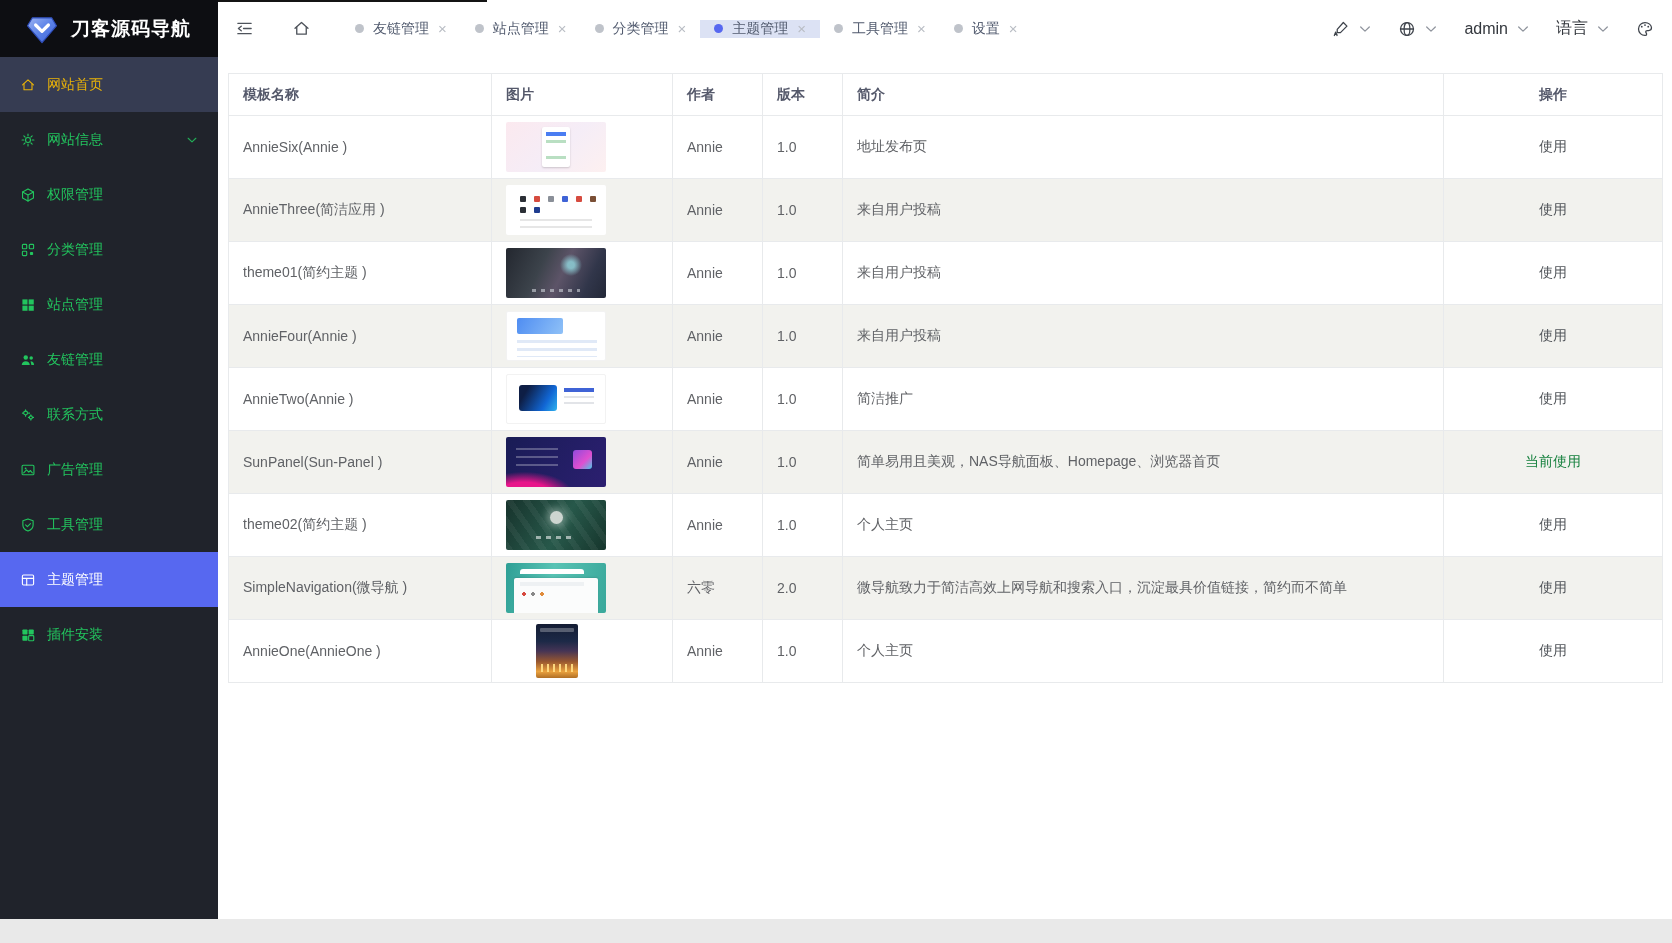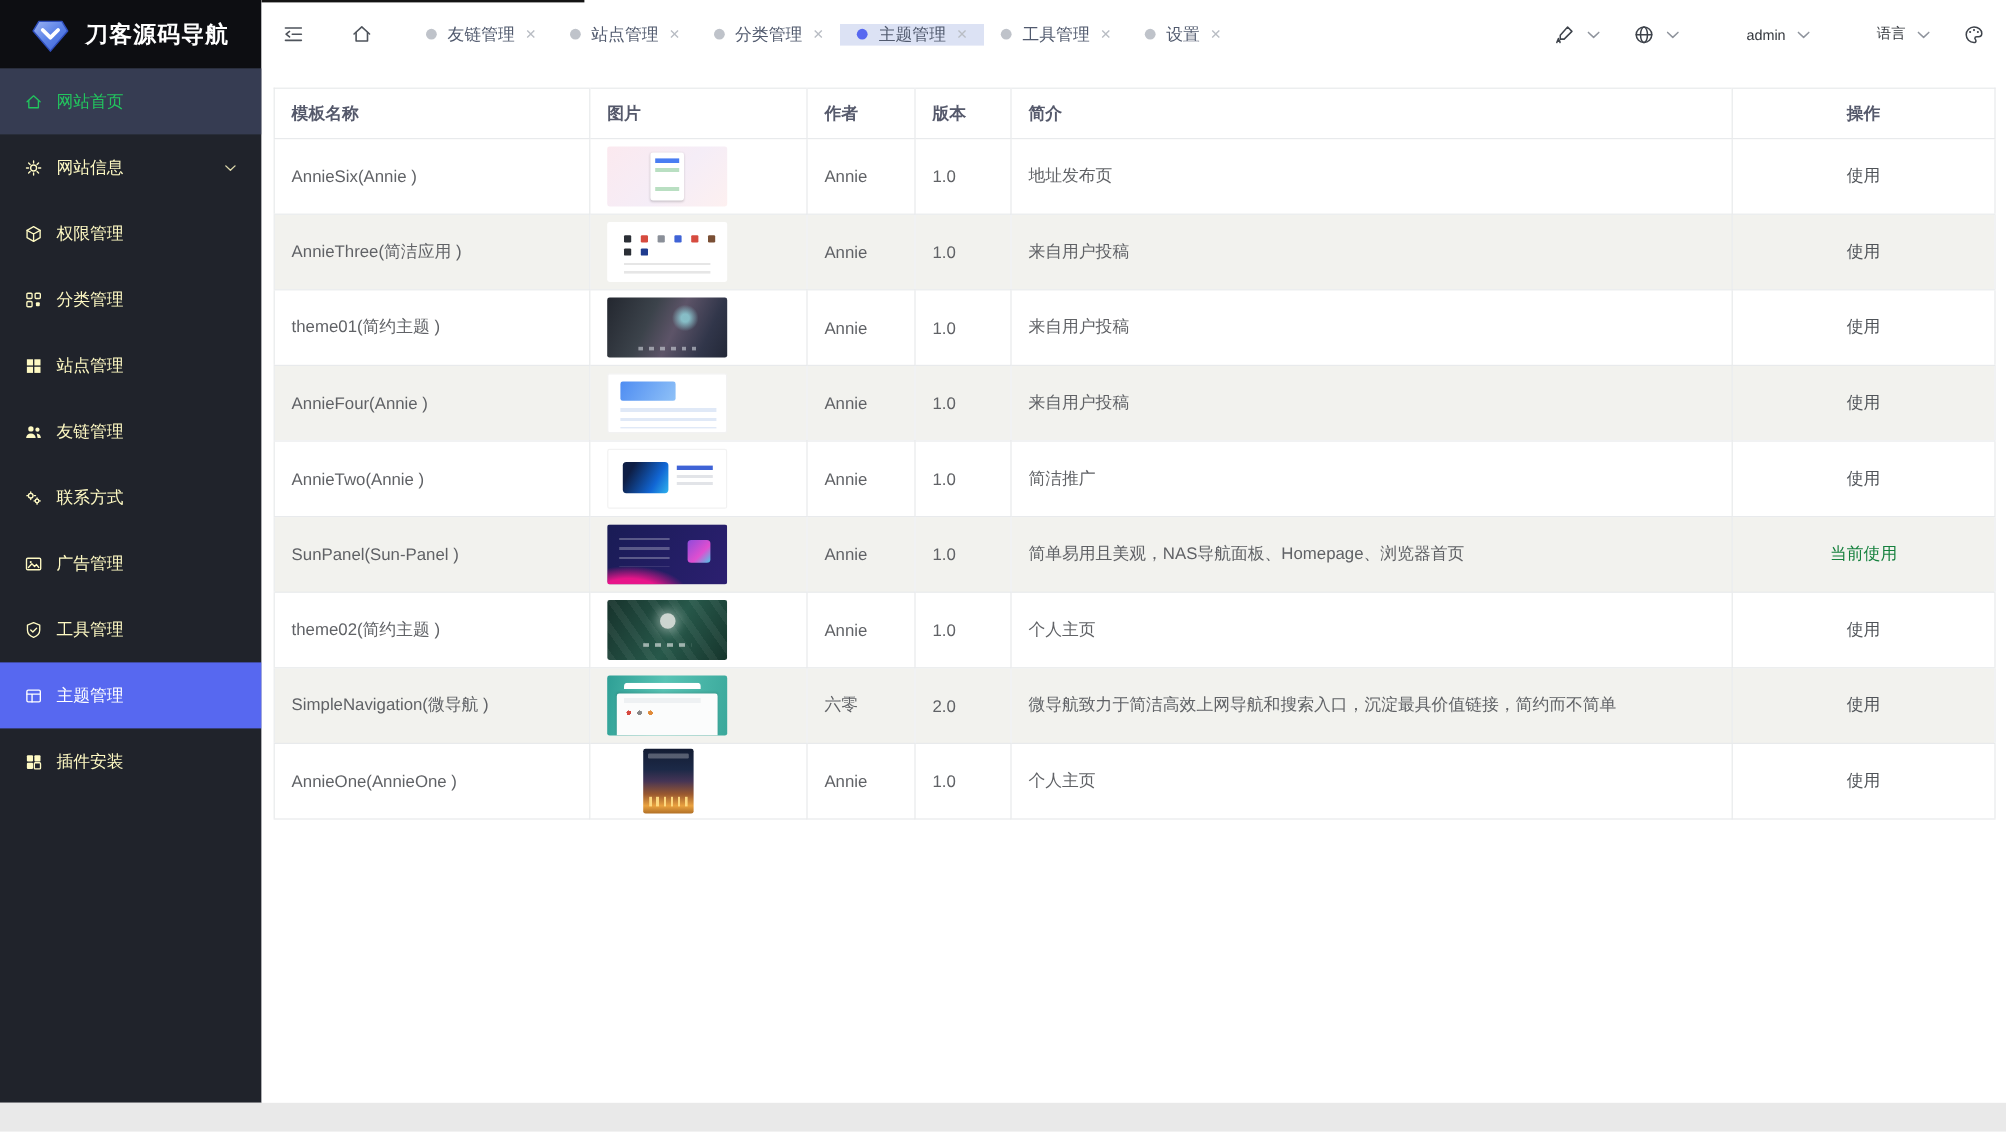--- a/index.html
+++ b/index.html
@@ -7,45 +7,45 @@
   .app{
     width:1672px;height:919px;position:relative;overflow:hidden;background:#fff;
     font-family:"Liberation Sans","DejaVu Sans",sans-serif;font-size:14px;color:#606266;
   }
   
   .sidebar{position:absolute;left:0;top:0;width:218px;height:943px;background:var(--sidebar-bg,#20232b);}
   .logo{height:57px;display:flex;align-items:center;padding:0 0 0 26px;background:var(--logo-bg,#0d0e12);}
   .logo-gem{width:32px;height:32px;flex:0 0 auto;}
   .logo-title{color:#fff;font-size:19px;font-weight:bold;margin-left:13px;letter-spacing:1px;white-space:nowrap;}
   .menu{padding:0;}
-  .m-item{height:55px;display:flex;align-items:center;padding:0 18px 0 20px;color:#fef9c3;cursor:pointer;position:relative;}
+  .m-item{height:55px;display:flex;align-items:center;padding:0 18px 0 20px;color:#22c55e;cursor:pointer;position:relative;}
   .m-item .ic{width:16px;height:16px;flex:0 0 auto;}
   .m-label{margin-left:11px;flex:1 1 auto;white-space:nowrap;}
-  .m-item.home{background:var(--home-bg,#363c52);color:#22c55e;}
+  .m-item.home{background:var(--home-bg,#363c52);color:#eab308;}
   .m-item.active{background:var(--accent,#5768f0);color:#fff;}
   .m-chev{width:13px;height:13px;opacity:.85;}
   
   .main{position:absolute;left:218px;top:0;width:1454px;height:943px;background:#fff;}
   .loading-bar{position:absolute;left:0;top:0;width:269px;height:2px;background:#141414;z-index:9;}
   .topbar{height:57px;display:flex;align-items:stretch;background:#fff;}
   .tb-left{display:flex;align-items:center;}
   .tb-btn{display:flex;align-items:center;justify-content:center;color:#4e535b;cursor:pointer;}
   .tb-btn .ic{width:19px;height:19px;}
   .toggle{margin-left:17px;}
   .home-btn{margin-left:38px;}
   .tabs{display:flex;align-items:stretch;margin-left:30px;}
   .tab{display:flex;align-items:center;padding:0 14px;cursor:pointer;color:#515a6e;white-space:nowrap;}
   .tab.active{background:var(--tab-active-bg,#dce2f4);}
   .dot{width:9px;height:9px;border-radius:50%;background:#bfc3ca;margin-right:9px;flex:0 0 auto;}
   .tab.active .dot{background:var(--accent,#5768f0);}
   .tab-close{margin-left:9px;color:#b9bdc4;font-size:15px;line-height:1;cursor:pointer;}
   .tb-right{margin-left:auto;display:flex;align-items:center;padding-right:18px;color:#3e434b;}
   .tb-item{display:flex;align-items:center;margin-left:24px;cursor:pointer;}
   .tb-item .ic{width:18px;height:18px;}
-  .tb-item .lbl{font-size:12px;color:#33373d;margin-left:28px;}
+  .tb-item .lbl{font-size:16px;color:#33373d;}
   .tb-item .m-chev{margin-left:6px;color:#7c828c;}
   
   .table-wrap{margin:16px 10px 0 10px;}
   table{border-collapse:collapse;table-layout:fixed;width:1434px;border:1px solid #e8eaec;}
   th,td{border-right:1px solid #e8eaec;border-bottom:1px solid #e8eaec;text-align:left;
         padding:0 0 0 14px;overflow:hidden;white-space:nowrap;}
   th:last-child,td:last-child{border-right:none;}
   thead th{height:42px;color:#55596b;font-weight:bold;background:#fff;}
   tbody td{height:62px;color:#606266;}
   tbody tr:nth-child(even){background:var(--stripe,#f2f2ee);}

